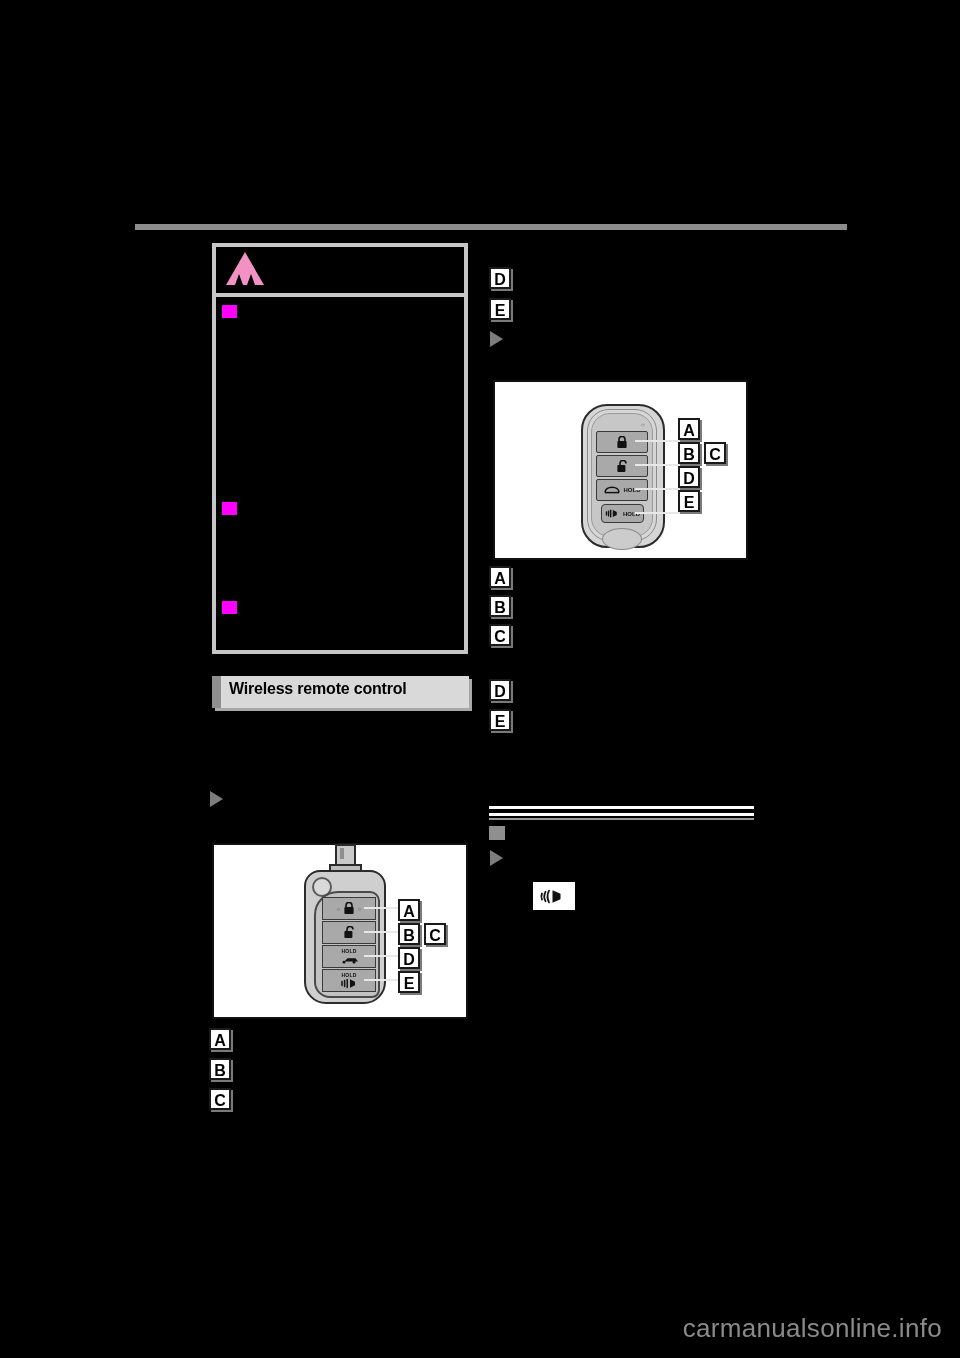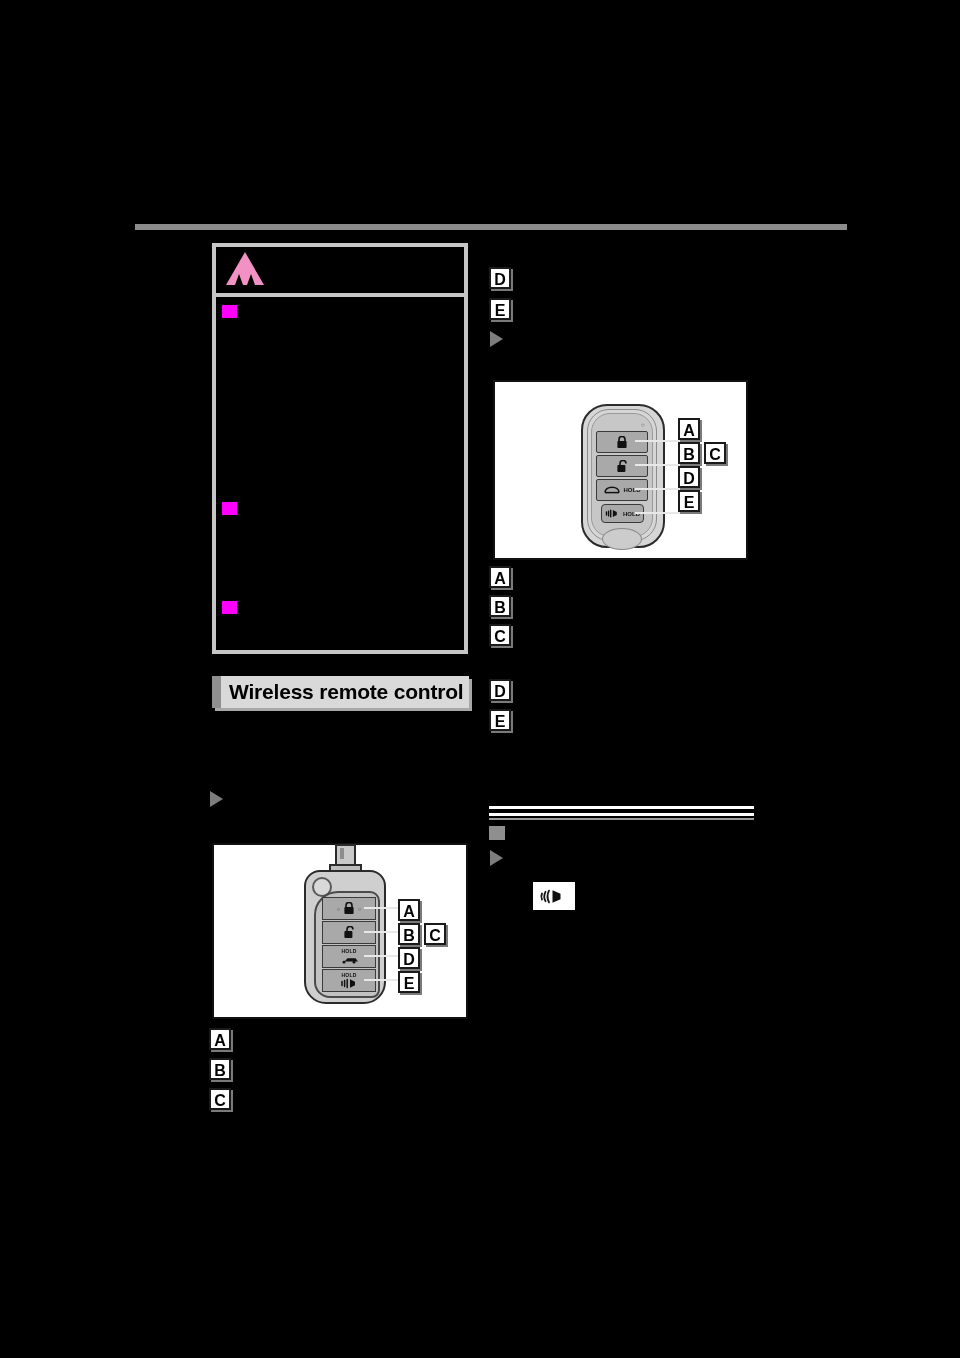--- a/index.html
+++ b/index.html
@@ -25,21 +25,21 @@
   .warn-tri .in1{left:-10px;}
   .warn-tri .in2{left:2px;}
   .warn-body{position:relative;height:100%;}
   .sq{position:absolute;width:15px;height:13px;background:#ff00ff;left:6px;}
 
   
   .sec-head{position:absolute;left:212px;top:676px;width:257px;height:32px;
             background:#d9d9d9;box-shadow:3px 3px 0 #a8a8a8;}
   .sec-head .bar{position:absolute;left:0;top:0;width:9px;height:100%;
             background:#8f8f8f;}
-  .sec-head .txt{position:absolute;left:17px;top:4px;font-size:21px;
+  .sec-head .txt{position:absolute;left:17px;top:4px;font-size:16px;
             font-weight:bold;color:#000;letter-spacing:-.2px;}
 
   
   .tri-b{position:absolute;width:0;height:0;
          border-top:8px solid transparent;border-bottom:8px solid transparent;
          border-left:13px solid #7d7d7d;}
 
   
   .chip{position:absolute;width:22px;height:22px;background:#fff;
         border:2px solid #1a1a1a;box-shadow:2px 2px 0 #7a7a7a;
@@ -232,14 +232,15 @@
   <div class="sq-sm" style="left:489px;top:826px"></div>
   <div class="tri-b" style="left:490px;top:850px"></div>
 
   <div class="icon-box" style="left:533px;top:882px;width:42px;height:28px;">
     <svg width="30" height="17" viewBox="0 0 30 17">
       <path d="M3 5.5a7 7 0 000 6M6.5 3.8a10 10 0 000 9.4M10 2.6a13 13 0 000 11.8" fill="none" stroke="#111" stroke-width="1.8" stroke-linecap="round"></path>
       <path d="M13.5 2.2v12.6l8-3.6V5.8z" fill="#111"></path>
     </svg>
   </div>
 
+  <div class="wm">carmanualsonline.info</div>
 
 </div>
 
 </body></html>

